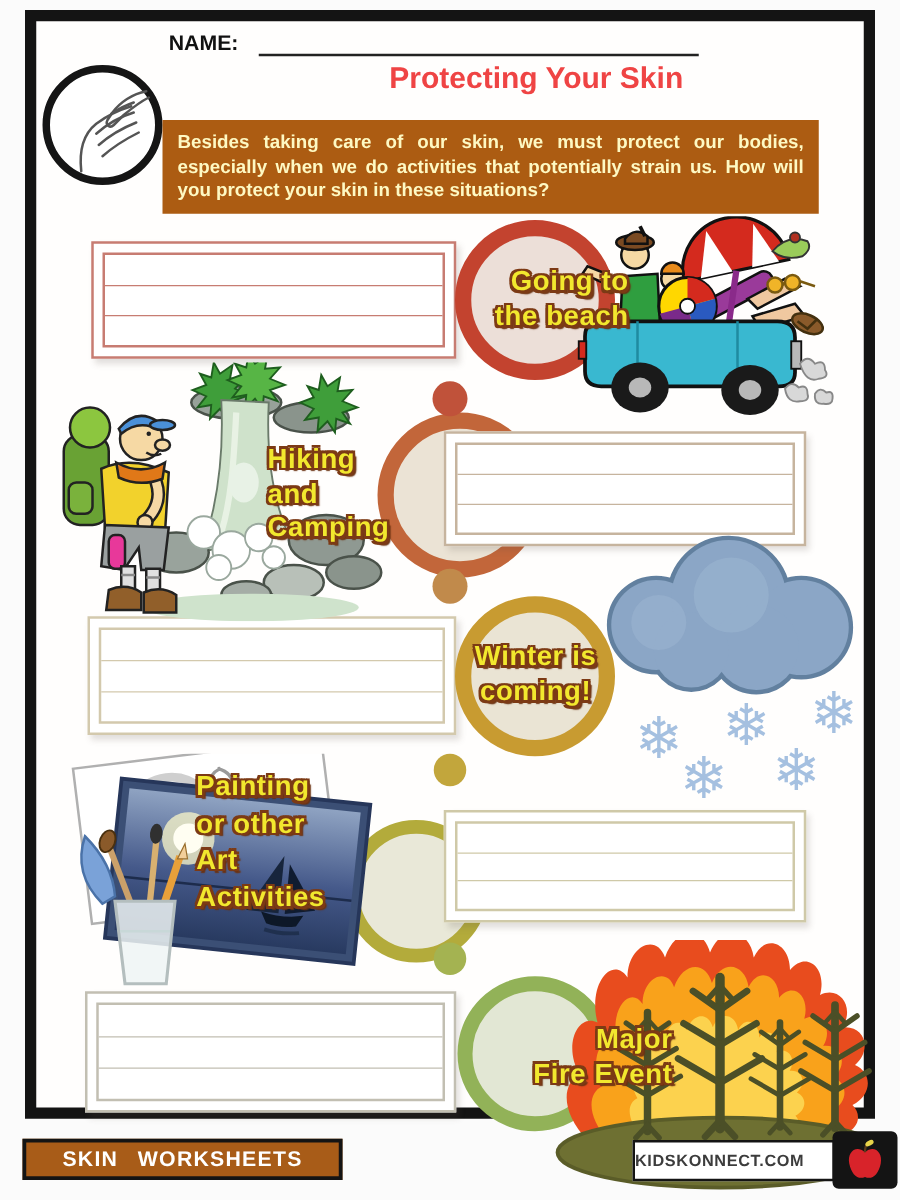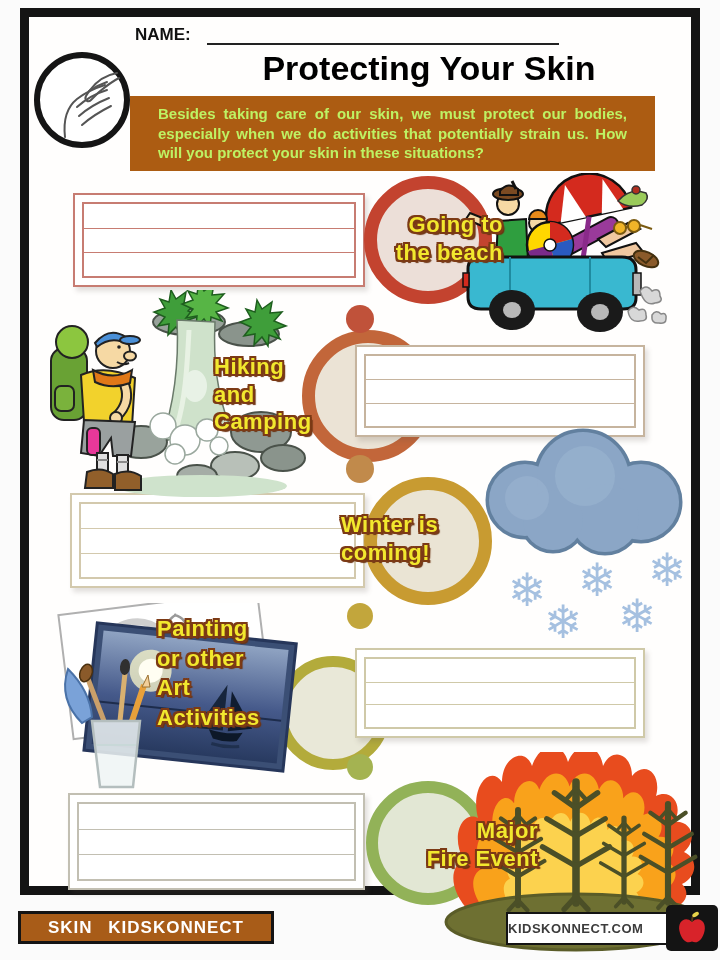--- a/index.html
+++ b/index.html
@@ -6,24 +6,24 @@
   .stage{position:relative;width:720px;height:960px;background:#fbfbfb;overflow:hidden;
          font-family:"Liberation Sans",sans-serif;}
   .sheet{position:absolute;left:20px;top:8px;width:680px;height:887px;
          box-sizing:border-box;border:9px solid #141414;background:#fffefd;}
 
   
   .logo{position:absolute;left:0px;top:30px;width:106px;height:106px;}
   .name-label{position:absolute;left:106px;top:8px;font-size:17px;font-weight:bold;color:#111;}
   .name-line{position:absolute;left:178px;top:26px;width:352px;height:0;border-top:2px solid #222;}
   .title{position:absolute;left:140px;top:32px;width:520px;text-align:center;
-         font-size:34px;font-weight:bold;color:#000000;letter-spacing:0px;}
+         font-size:24px;font-weight:bold;color:#ef4444;letter-spacing:0px;}
   .instr{position:absolute;left:101px;top:79px;width:525px;box-sizing:border-box;
-         background:#ac5c12;color:#bef264;font-size:15px;font-weight:bold;line-height:1.3;
-         padding:8px 28px;text-align:justify;}
+         background:#ac5c12;color:#fef9c3;font-size:15px;font-weight:bold;line-height:1.3;
+         padding:8px 12px;text-align:justify;}
 
   
   .wbox{position:absolute;background:#fff;padding:7px;box-sizing:border-box;
         border:2px solid var(--tint);box-shadow:3px 4px 5px rgba(90,80,70,.18);}
   .wbox-inner{height:100%;box-sizing:border-box;border:2px solid var(--tint);
         display:grid;grid-template-rows:1fr 1fr 1fr;}
   .wline+.wline{border-top:1.5px solid var(--tint);}
   .b1{--tint:#c77c72;left:44px;top:176px;width:292px;height:94px;}
   .b2{--tint:#c6b49e;left:326px;top:328px;width:290px;height:92px;z-index:3;}
   .b3{--tint:#d3c9ad;left:41px;top:476px;width:295px;height:95px;}
@@ -38,21 +38,21 @@
   .r4{left:247px;top:639px;width:114px;height:114px;border:11px solid #b3ab3b;background:#e9e8d8;}
   .r5{left:337px;top:764px;width:124px;height:124px;border:12px solid #92b258;background:#e2e7d4;}
 
   
   .blabel{position:absolute;z-index:6;font-weight:bold;font-size:22px;line-height:1.25;
     color:#f2e82e;white-space:pre-line;letter-spacing:.5px;
     text-shadow:-2px -2px 0 #7c3a15,2px -2px 0 #7c3a15,-2px 2px 0 #7c3a15,2px 2px 0 #7c3a15,
       -2px 0 0 #7c3a15,2px 0 0 #7c3a15,0 -2px 0 #7c3a15,0 2px 0 #7c3a15,3px 3px 1px #6b3212;}
   .l1{left:324px;top:194px;width:150px;text-align:right;}
   .l2{left:185px;top:336px;width:150px;text-align:left;}
-  .l3{left:312px;top:494px;width:175px;}
+  .l3{left:312px;top:494px;width:175px;text-align:center;}
   .l4{left:128px;top:597px;width:185px;text-align:left;line-height:1.35;}
   .l5{left:339px;top:800px;width:170px;text-align:right;}
 
   
   .dot{position:absolute;border-radius:50%;z-index:2;}
   .d1{left:317px;top:288px;width:28px;height:28px;background:#c0523a;}
   .d2{left:317px;top:438px;width:28px;height:28px;background:#c18a4b;}
   .d3{left:318px;top:586px;width:26px;height:26px;background:#c2a63c;}
   .d4{left:318px;top:737px;width:26px;height:26px;background:#a4b351;}
 
@@ -370,21 +370,21 @@
       <g>
         <use href="#treeG" transform="translate(78,58) scale(0.85)"></use>
         <use href="#treeG" transform="translate(136,30) scale(1.08)"></use>
         <use href="#treeG" transform="translate(184,66) scale(0.75)"></use>
         <use href="#treeG" transform="translate(228,52) scale(0.88)"></use>
       </g>
     </svg>
   </div>
 
   <div class="ws-badge">
-    <span>SKIN KIDSKONNECT</span>
+    <span>SKIN WORKSHEETS</span>
   </div>
   <div class="site-box">
     <span>KIDSKONNECT.COM</span>
   </div>
   <div class="apple-box">
     <svg width="36" height="36" viewBox="0 0 40 40">
       <path d="M20,13 C12,6 4,13 6,23 C8,33 14,38 20,35 C26,38 32,33 34,23 C36,13 28,6 20,13 Z" fill="#d8232a"></path>
       <path d="M20,13 C20,9 21,6 23,4" stroke="#5a3a1a" stroke-width="2" fill="none"></path>
       <ellipse cx="24" cy="5" rx="4" ry="2.2" fill="#e8d44a" transform="rotate(-30 24 5)"></ellipse>
     </svg>

